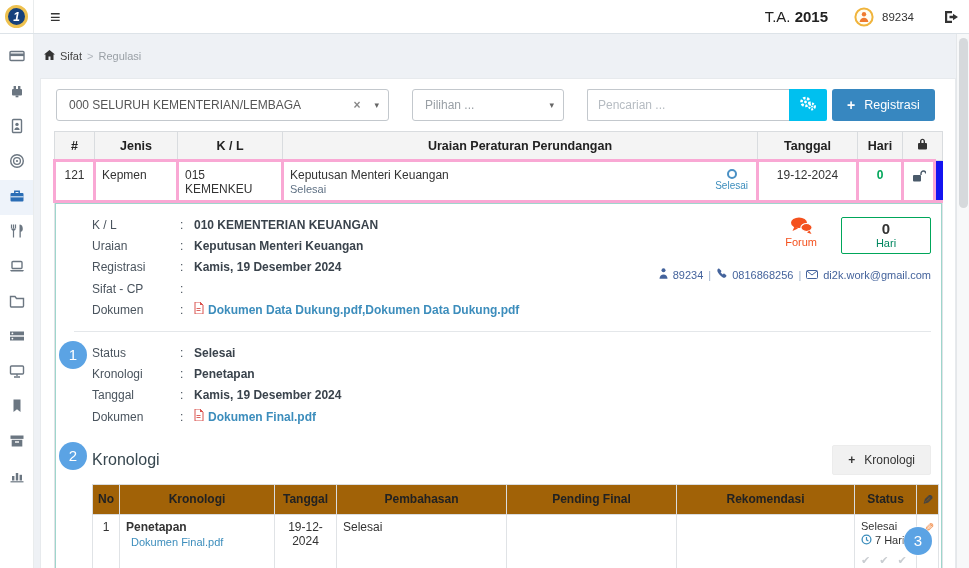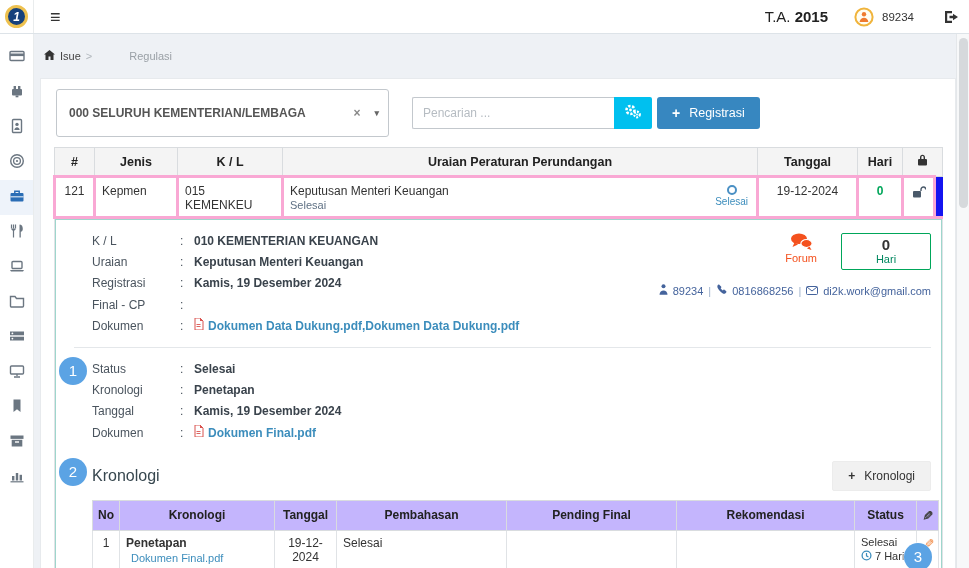--- a/index.html
+++ b/index.html
@@ -24,25 +24,25 @@
   .layout { display:flex; height:534px; }
   .sidebar { width:34px; background:#fff; border-right:1px solid #e9eced; padding-top:6px; flex:none; }
   .s-item { height:35px; display:flex; align-items:center; justify-content:center; color:#6b7681; cursor:pointer; }
   .s-item.active { background:#eef3fa; color:#2a6db5; }
   .main { flex:1; padding:0 24px 0 6px; position:relative; }
   .page-head { height:44px; display:flex; align-items:center; justify-content:space-between; padding:0 4px; }
   .page-title { font-size:18px; font-weight:normal; color:#33475b; margin:0; }
   .breadcrumb { font-size:11px; color:#444; display:flex; align-items:center; gap:5px; }
   .breadcrumb a { color:#444; text-decoration:none; cursor:pointer; }
   .bc-sep { color:#b0b6bc; }
-  .bc-cur { color:#9aa0a6;margin-left:32px; }
+  .bc-cur { color:#9aa0a6; }
   
   .card { background:#fff; border:1px solid #e7eaed; min-height:486px; padding:9px 12px 12px; }
   .filters { display:flex; align-items:center; margin:1px 2px 10px 3px; }
-  .sel { height:48px; border:1px solid #c3c8cd; border-radius:3px; background:#fff; display:flex; align-items:center; font-size:12px; padding:0 9px 0 12px; cursor:pointer;font-weight:bold; }
+  .sel { height:32px; border:1px solid #c3c8cd; border-radius:3px; background:#fff; display:flex; align-items:center; font-size:12px; padding:0 9px 0 12px; cursor:pointer; }
   .sel1 { width:333px; margin-right:23px; color:#555; }
   .sel1 .sel-txt { flex:1; }
   .sel-clear { color:#888; font-weight:bold; font-size:12px; margin-right:14px; cursor:pointer; }
   .sel-clear::before { content:"\00d7"; }
   .caret { color:#666; font-size:9px; }
   .caret::before { content:"\25be"; }
   .sel2 { width:152px; margin-right:23px; color:#9aa0a6; justify-content:space-between; }
   .search-wrap { display:flex; margin-right:5px; }
   .search-input { width:202px; height:32px; border:1px solid #c3c8cd; border-right:none; border-radius:2px 0 0 2px; padding:0 10px; font-size:12px; color:#0369a1; font-family:"Liberation Sans",sans-serif; outline:none; }
   .search-input::placeholder { color:#b6bcc2; }
@@ -85,21 +85,21 @@
   .divider { border:none; border-top:1px solid #e4e7ea; margin:8px 0 13px -18px; }
   .status-sec { position:relative; }
   
   .k-sec { margin-top:20px; }
   .k-head { display:flex; align-items:center; justify-content:space-between; position:relative; margin-bottom:9px; }
   .k-title { font-size:16px; color:#37474f; font-weight:normal; margin:0; }
   .k-add { background:#f1f1f1; border:1px solid #ececec; border-radius:2px; font-size:12px; color:#333; padding:7px 15px; display:flex; gap:9px; align-items:center; cursor:pointer; font-family:"Liberation Sans",sans-serif; }
   .k-add .plus { font-weight:bold; }
   .k-add .plus::before { content:"+"; }
   table.kt { width:100%; border-collapse:collapse; table-layout:fixed; font-size:12px; color:#333; }
-  .kt th { background:#c4b5fd; border:1px solid #d9dcdf; padding:7px 4px; font-size:12px; font-weight:bold; text-align:center; }
+  .kt th { background:#a16207; border:1px solid #d9dcdf; padding:7px 4px; font-size:12px; font-weight:bold; text-align:center; }
   .kt td { border:1px solid #e0e3e6; padding:5px 6px; vertical-align:top; height:55px; }
   .kt td.c { text-align:center; }
   .k-name { color:#333; font-weight:bold; }
   .k-doc { font-size:11px; color:#3c8dbc; display:inline-block; margin:2px 0 0 5px; text-decoration:none; cursor:pointer; }
   .k-status { font-size:11px; color:#333; position:relative; }
   .k-hari { display:flex; align-items:center; gap:3px; margin-top:2px; }
   .checks { color:#c9cdd1; font-size:11px; margin-top:7px; display:flex; gap:9px; }
   .check::before { content:"\2714"; }
   .pencil::before { content:"\270e"; display:inline-block; transform:rotate(90deg); }
   .k-edit { text-align:center; }
@@ -236,32 +236,36 @@
           </svg></span>
       </div>
   </nav>
 
   <main class="main">
     <div class="page-head">
       <div class="breadcrumb">
         <span><svg width="11" height="10" viewBox="0 0 11 10">
               <path d="M5.5 0 0 4.6h1.5V10h3V6.6h2V10h3V4.6H11z" fill="#333"></path>
             </svg></span>
-        <a>Isue</a>
+        <a>Sifat</a>
         <span class="bc-sep">&gt;</span>
         <span class="bc-cur">Regulasi</span>
       </div>
     </div>
 
     <div class="card">
 
       <div class="filters">
         <div class="sel sel1">
           <span class="sel-txt">000 SELURUH KEMENTERIAN/LEMBAGA</span>
           <span class="sel-clear"></span>
+          <span class="caret"></span>
+        </div>
+        <div class="sel sel2">
+          <span>Pilihan ...</span>
           <span class="caret"></span>
         </div>
         <div class="search-wrap">
           <input class="search-input" type="text" placeholder="Pencarian ..." style="">
           <button class="btn-gears">
             <span><svg width="18" height="15" viewBox="0 0 18 15">
                   <circle cx="6.5" cy="6" r="4" fill="none" stroke="#fff" stroke-width="2.6" stroke-dasharray="2.4 1.6"></circle>
                   <circle cx="6.5" cy="6" r="1.4" fill="#fff"></circle>
                   <circle cx="13" cy="10.5" r="2.8" fill="none" stroke="#fff" stroke-width="2.2" stroke-dasharray="1.9 1.3"></circle>
                   <circle cx="13" cy="10.5" r="1" fill="#fff"></circle>
@@ -336,21 +340,21 @@
                       </div>
                     <div class="frow">
                         <span class="fl">Uraian</span>
                         <span class="fv">Keputusan Menteri Keuangan</span>
                       </div>
                     <div class="frow">
                         <span class="fl">Registrasi</span>
                         <span class="fv">Kamis, 19 Desember 2024</span>
                       </div>
                     <div class="frow">
-                        <span class="fl">Final - CP</span>
+                        <span class="fl">Sifat - CP</span>
                         <span class="fv"></span>
                       </div>
                     <div class="frow">
                         <span class="fl">Dokumen</span>
                       <span class="fv">
                         <span><svg width="10" height="12" viewBox="0 0 10 12">
                               <path d="M1 0h5l3 3v9H1z" fill="#fff" stroke="#d9534f" stroke-width="1"></path>
                               <path d="M6 0l3 3H6z" fill="#d9534f"></path>
                               <path d="M2.5 6.5h4M2.5 8.5h4" stroke="#d9534f" stroke-width=".9"></path>
                             </svg></span>

